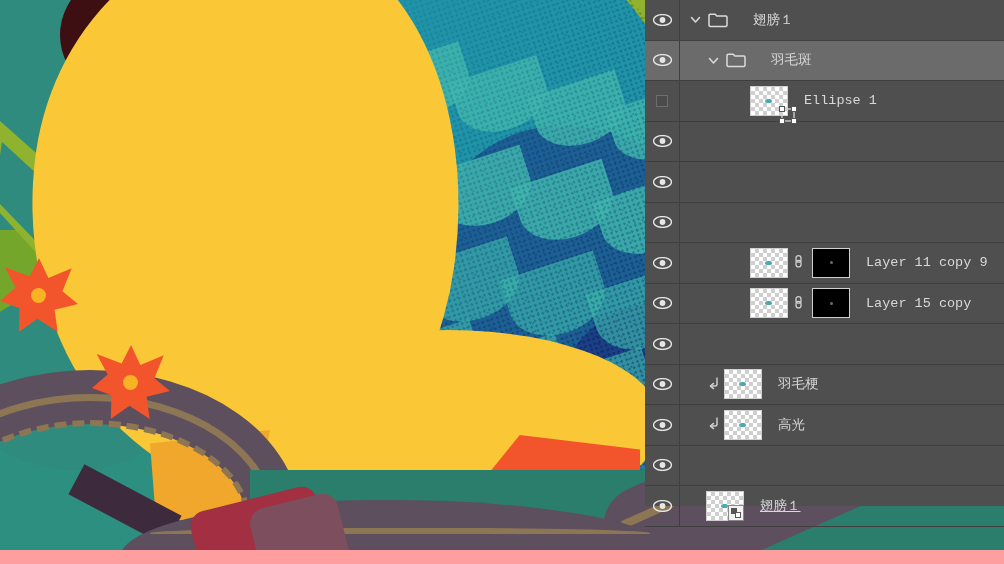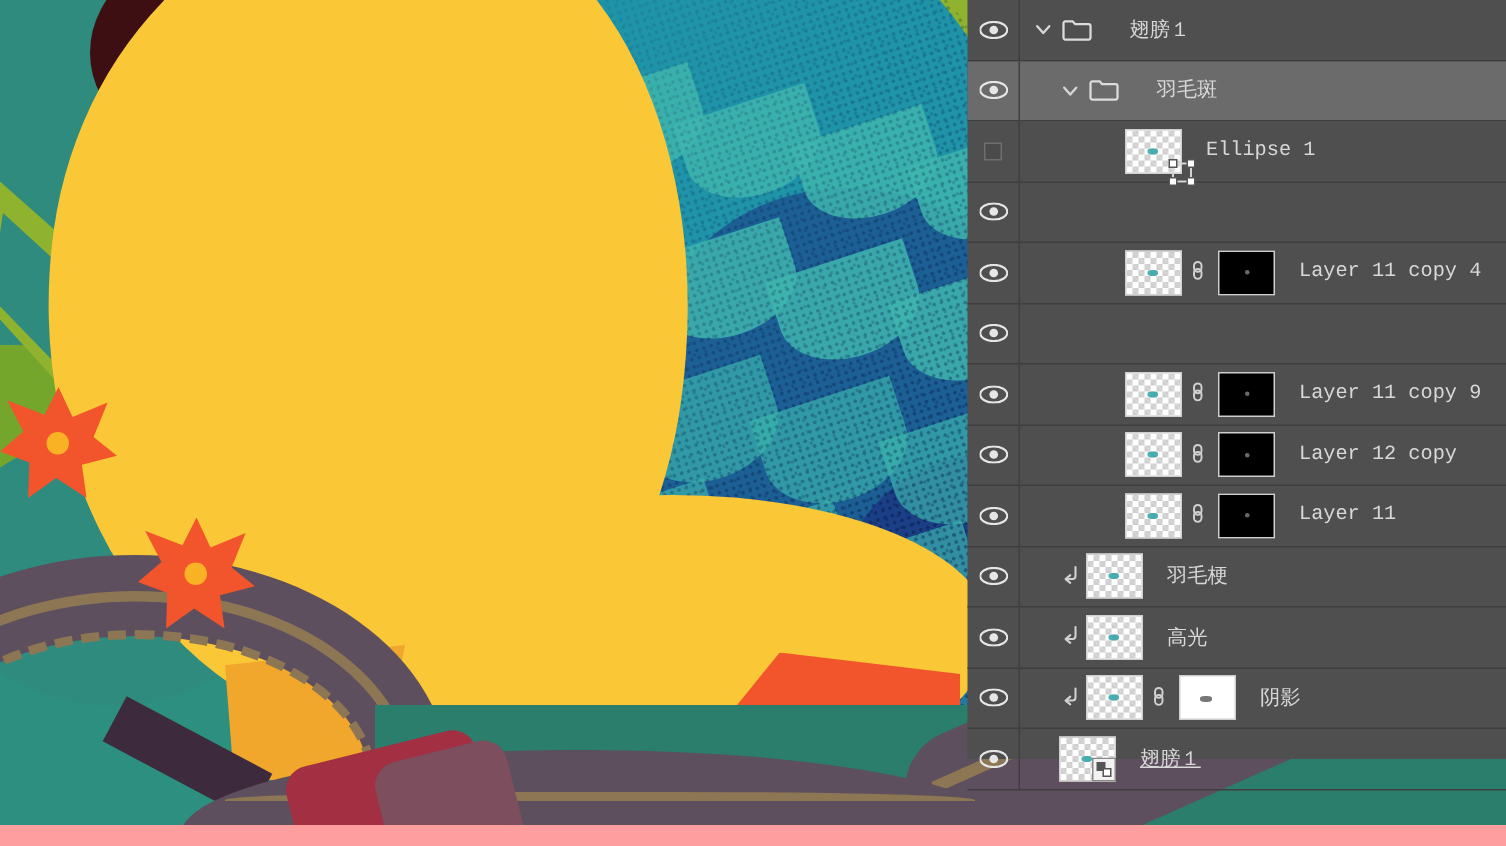--- a/index.html
+++ b/index.html
@@ -288,44 +288,54 @@
       </div>
       <div class="row">
         <div class="eyecol">
           <span class="eye">
             <svg width="19" height="12" viewBox="0 0 19 12">
               <ellipse cx="9.5" cy="6" rx="9" ry="5.4" fill="none" stroke="#e6e6e6" stroke-width="1.4"></ellipse>
               <circle cx="9.5" cy="6" r="2.9" fill="#e6e6e6"></circle>
             </svg>
           </span>
         </div>
+      </div>
+      <div class="row">
+        <div class="eyecol">
+          <span class="eye">
+            <svg width="19" height="12" viewBox="0 0 19 12">
+              <ellipse cx="9.5" cy="6" rx="9" ry="5.4" fill="none" stroke="#e6e6e6" stroke-width="1.4"></ellipse>
+              <circle cx="9.5" cy="6" r="2.9" fill="#e6e6e6"></circle>
+            </svg>
+          </span>
+        </div>
+      </div>
+      <div class="row">
+        <div class="eyecol">
+          <span class="eye">
+            <svg width="19" height="12" viewBox="0 0 19 12">
+              <ellipse cx="9.5" cy="6" rx="9" ry="5.4" fill="none" stroke="#e6e6e6" stroke-width="1.4"></ellipse>
+              <circle cx="9.5" cy="6" r="2.9" fill="#e6e6e6"></circle>
+            </svg>
+          </span>
+        </div>
         <div class="content">
           <span class="indent" style="width: 44px;"></span>
           <span class="clipmark"></span>
           <span class="thumb">
             <span class="spot"></span>
           </span>
           <span class="link"><svg width="11" height="16" viewBox="0 0 11 16">
               <path d="M5.5 2.6 a2.5 2.5 0 0 1 2.5 2.5 v1.6 a2.5 2.5 0 0 1 -5 0 V5.1 a2.5 2.5 0 0 1 2.5 -2.5 z" fill="none" stroke="#d0d0d0" stroke-width="1.3"></path>
               <path d="M5.5 7.3 a2.5 2.5 0 0 1 2.5 2.5 v1.6 a2.5 2.5 0 0 1 -5 0 V9.8 a2.5 2.5 0 0 1 2.5 -2.5 z" fill="none" stroke="#d0d0d0" stroke-width="1.3"></path>
             </svg></span>
           <span class="mask black">
             <span class="dot"></span>
           </span>
-          <span class="lname">Layer 11 copy 4</span>
-        </div>
-      </div>
-      <div class="row">
-        <div class="eyecol">
-          <span class="eye">
-            <svg width="19" height="12" viewBox="0 0 19 12">
-              <ellipse cx="9.5" cy="6" rx="9" ry="5.4" fill="none" stroke="#e6e6e6" stroke-width="1.4"></ellipse>
-              <circle cx="9.5" cy="6" r="2.9" fill="#e6e6e6"></circle>
-            </svg>
-          </span>
+          <span class="lname">Layer 11 copy 9</span>
         </div>
       </div>
       <div class="row">
         <div class="eyecol">
           <span class="eye">
             <svg width="19" height="12" viewBox="0 0 19 12">
               <ellipse cx="9.5" cy="6" rx="9" ry="5.4" fill="none" stroke="#e6e6e6" stroke-width="1.4"></ellipse>
               <circle cx="9.5" cy="6" r="2.9" fill="#e6e6e6"></circle>
             </svg>
           </span>
@@ -336,71 +346,31 @@
           <span class="thumb">
             <span class="spot"></span>
           </span>
           <span class="link"><svg width="11" height="16" viewBox="0 0 11 16">
               <path d="M5.5 2.6 a2.5 2.5 0 0 1 2.5 2.5 v1.6 a2.5 2.5 0 0 1 -5 0 V5.1 a2.5 2.5 0 0 1 2.5 -2.5 z" fill="none" stroke="#d0d0d0" stroke-width="1.3"></path>
               <path d="M5.5 7.3 a2.5 2.5 0 0 1 2.5 2.5 v1.6 a2.5 2.5 0 0 1 -5 0 V9.8 a2.5 2.5 0 0 1 2.5 -2.5 z" fill="none" stroke="#d0d0d0" stroke-width="1.3"></path>
             </svg></span>
           <span class="mask black">
             <span class="dot"></span>
           </span>
-          <span class="lname">Layer 11 copy 9</span>
-        </div>
-      </div>
-      <div class="row">
-        <div class="eyecol">
-          <span class="eye">
-            <svg width="19" height="12" viewBox="0 0 19 12">
-              <ellipse cx="9.5" cy="6" rx="9" ry="5.4" fill="none" stroke="#e6e6e6" stroke-width="1.4"></ellipse>
-              <circle cx="9.5" cy="6" r="2.9" fill="#e6e6e6"></circle>
-            </svg>
-          </span>
-        </div>
-        <div class="content">
-          <span class="indent" style="width: 44px;"></span>
-          <span class="clipmark"></span>
-          <span class="thumb">
-            <span class="spot"></span>
-          </span>
-          <span class="link"><svg width="11" height="16" viewBox="0 0 11 16">
-              <path d="M5.5 2.6 a2.5 2.5 0 0 1 2.5 2.5 v1.6 a2.5 2.5 0 0 1 -5 0 V5.1 a2.5 2.5 0 0 1 2.5 -2.5 z" fill="none" stroke="#d0d0d0" stroke-width="1.3"></path>
-              <path d="M5.5 7.3 a2.5 2.5 0 0 1 2.5 2.5 v1.6 a2.5 2.5 0 0 1 -5 0 V9.8 a2.5 2.5 0 0 1 2.5 -2.5 z" fill="none" stroke="#d0d0d0" stroke-width="1.3"></path>
-            </svg></span>
-          <span class="mask black">
-            <span class="dot"></span>
-          </span>
-          <span class="lname">Layer 12 copy</span>
-        </div>
-      </div>
-      <div class="row">
-        <div class="eyecol">
-          <span class="eye">
-            <svg width="19" height="12" viewBox="0 0 19 12">
-              <ellipse cx="9.5" cy="6" rx="9" ry="5.4" fill="none" stroke="#e6e6e6" stroke-width="1.4"></ellipse>
-              <circle cx="9.5" cy="6" r="2.9" fill="#e6e6e6"></circle>
-            </svg>
-          </span>
-        </div>
-        <div class="content">
-          <span class="indent" style="width: 44px;"></span>
-          <span class="clipmark"></span>
-          <span class="thumb">
-            <span class="spot"></span>
-          </span>
-          <span class="link"><svg width="11" height="16" viewBox="0 0 11 16">
-              <path d="M5.5 2.6 a2.5 2.5 0 0 1 2.5 2.5 v1.6 a2.5 2.5 0 0 1 -5 0 V5.1 a2.5 2.5 0 0 1 2.5 -2.5 z" fill="none" stroke="#d0d0d0" stroke-width="1.3"></path>
-              <path d="M5.5 7.3 a2.5 2.5 0 0 1 2.5 2.5 v1.6 a2.5 2.5 0 0 1 -5 0 V9.8 a2.5 2.5 0 0 1 2.5 -2.5 z" fill="none" stroke="#d0d0d0" stroke-width="1.3"></path>
-            </svg></span>
-          <span class="mask black">
-            <span class="dot"></span>
-          </span>
-          <span class="lname">Layer 11</span>
+          <span class="lname">Layer 15 copy</span>
+        </div>
+      </div>
+      <div class="row">
+        <div class="eyecol">
+          <span class="eye">
+            <svg width="19" height="12" viewBox="0 0 19 12">
+              <ellipse cx="9.5" cy="6" rx="9" ry="5.4" fill="none" stroke="#e6e6e6" stroke-width="1.4"></ellipse>
+              <circle cx="9.5" cy="6" r="2.9" fill="#e6e6e6"></circle>
+            </svg>
+          </span>
         </div>
       </div>
       <div class="row">
         <div class="eyecol">
           <span class="eye">
             <svg width="19" height="12" viewBox="0 0 19 12">
               <ellipse cx="9.5" cy="6" rx="9" ry="5.4" fill="none" stroke="#e6e6e6" stroke-width="1.4"></ellipse>
               <circle cx="9.5" cy="6" r="2.9" fill="#e6e6e6"></circle>
             </svg>
           </span>
@@ -439,38 +409,20 @@
         </div>
       </div>
       <div class="row">
         <div class="eyecol">
           <span class="eye">
             <svg width="19" height="12" viewBox="0 0 19 12">
               <ellipse cx="9.5" cy="6" rx="9" ry="5.4" fill="none" stroke="#e6e6e6" stroke-width="1.4"></ellipse>
               <circle cx="9.5" cy="6" r="2.9" fill="#e6e6e6"></circle>
             </svg>
           </span>
-        </div>
-        <div class="content">
-          <span class="indent" style="width: 18px;"></span>
-          <span class="clipmark"><svg width="14" height="14" viewBox="0 0 14 14">
-              <path d="M10 2 v6 a2 2 0 0 1 -2 2 H4" fill="none" stroke="#d0d0d0" stroke-width="1.4" stroke-linecap="round"></path>
-              <path d="M6.5 7.4 L3.4 10.1 L6.5 12.6" fill="none" stroke="#d0d0d0" stroke-width="1.4" stroke-linecap="round" stroke-linejoin="round"></path>
-            </svg></span>
-          <span class="thumb">
-            <span class="spot"></span>
-          </span>
-          <span class="link"><svg width="11" height="16" viewBox="0 0 11 16">
-              <path d="M5.5 2.6 a2.5 2.5 0 0 1 2.5 2.5 v1.6 a2.5 2.5 0 0 1 -5 0 V5.1 a2.5 2.5 0 0 1 2.5 -2.5 z" fill="none" stroke="#d0d0d0" stroke-width="1.3"></path>
-              <path d="M5.5 7.3 a2.5 2.5 0 0 1 2.5 2.5 v1.6 a2.5 2.5 0 0 1 -5 0 V9.8 a2.5 2.5 0 0 1 2.5 -2.5 z" fill="none" stroke="#d0d0d0" stroke-width="1.3"></path>
-            </svg></span>
-          <span class="mask white">
-            <span class="dot"></span>
-          </span>
-          <span class="lname cjk">阴影</span>
         </div>
       </div>
       <div class="row">
         <div class="eyecol">
           <span class="eye">
             <svg width="19" height="12" viewBox="0 0 19 12">
               <ellipse cx="9.5" cy="6" rx="9" ry="5.4" fill="none" stroke="#e6e6e6" stroke-width="1.4"></ellipse>
               <circle cx="9.5" cy="6" r="2.9" fill="#e6e6e6"></circle>
             </svg>
           </span>

